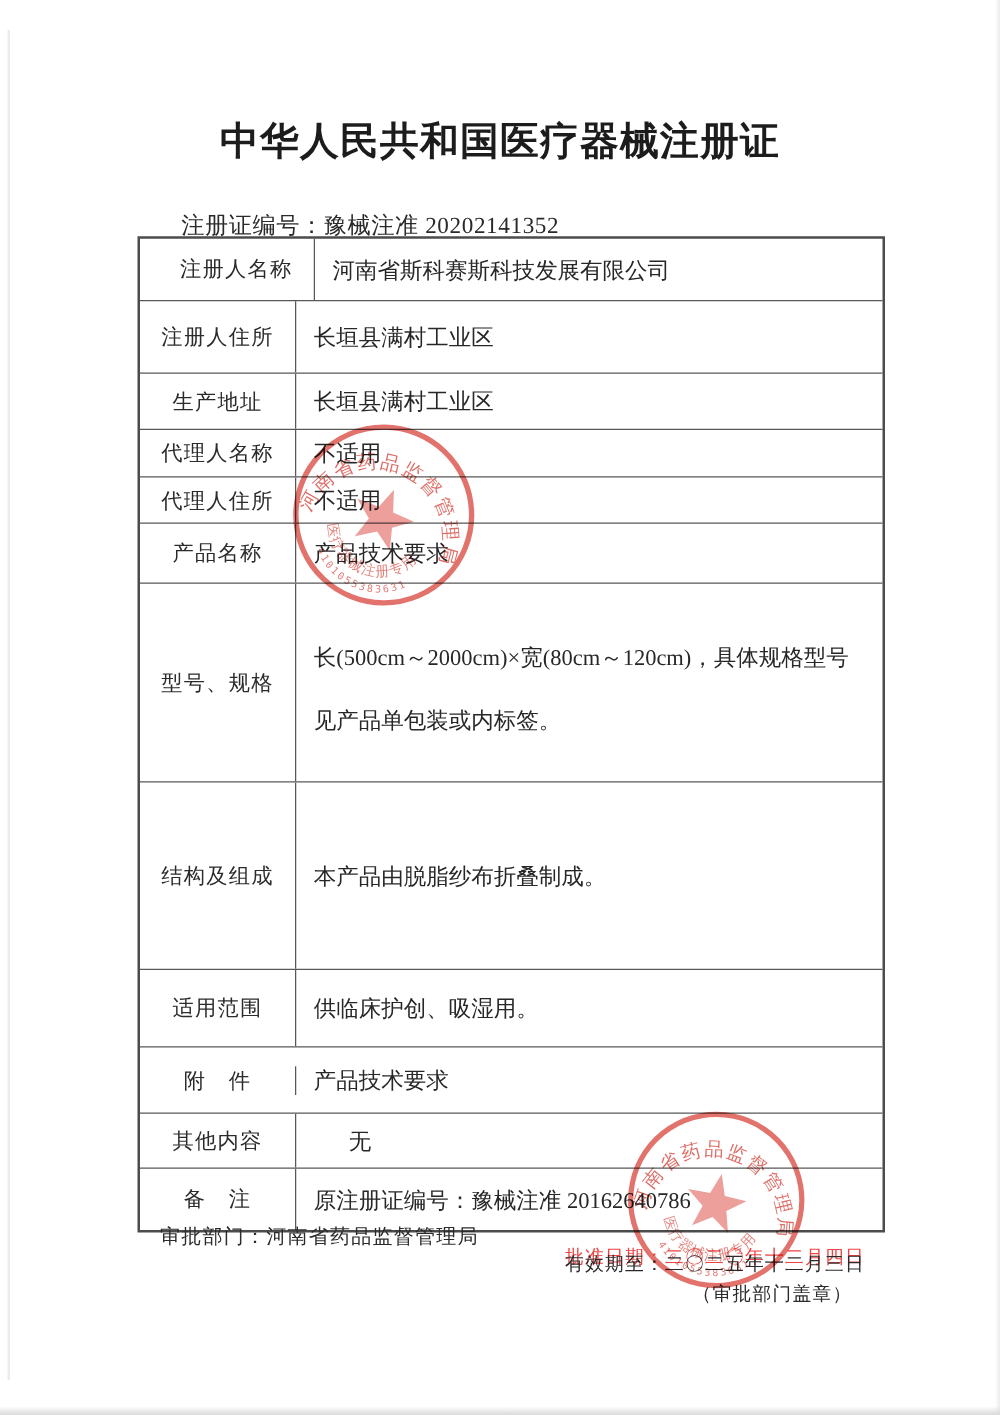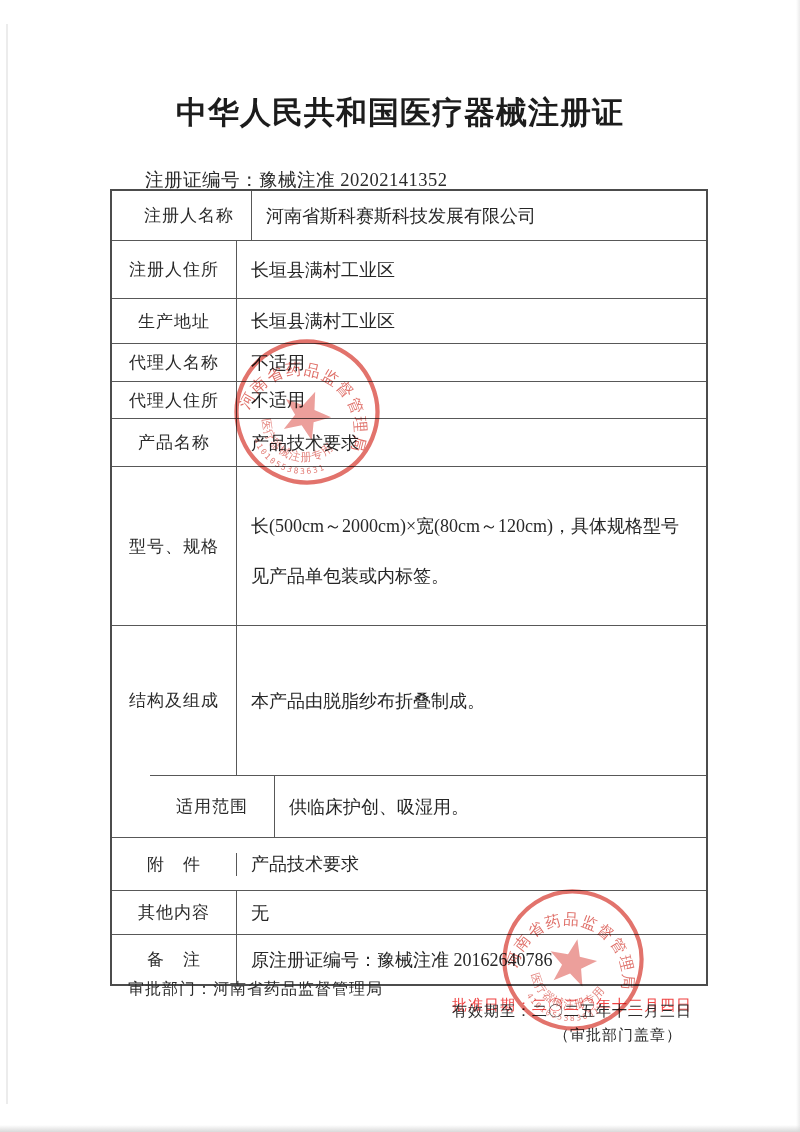--- a/index.html
+++ b/index.html
@@ -48,22 +48,22 @@
     letter-spacing:1px;
   }
   .value{
     flex:1;align-items:center;
     padding-left:14px;padding-right:8px;
     font-size:18px;color:#272727;
     white-space:pre-line;
   }
   .r1{height:49px;} .r2{height:57px;} .r3{height:44px;}
   .r4{height:37px;} .r5{height:36px;} .r6{height:47px;}
-  .r7{height:158px;} .r8{height:149px;} .r9{height:61px;margin-left:38px;}
-  .r10{height:52px;align-items:center;} .r11{height:43px;} .r12{height:49px;}
+  .r7{height:158px;} .r8{height:149px;} .r9{height:61px;}
+  .r10{height:52px;align-items:center;} .r11{height:43px;gap:28px;} .r12{height:49px;}
   .r7 .value{align-items:flex-start;padding-top:34px;line-height:50px;}
   .footer-left{
     position:absolute;left:128px;top:979px;
     font-size:16px;color:#2b2b2b;letter-spacing:1px;
   }
   .footer-date1{
     position:absolute;left:452px;top:977px;
     font-size:15px;color:#ef4444;letter-spacing:1px;margin-top:19px;
   }
   .footer-date2{

